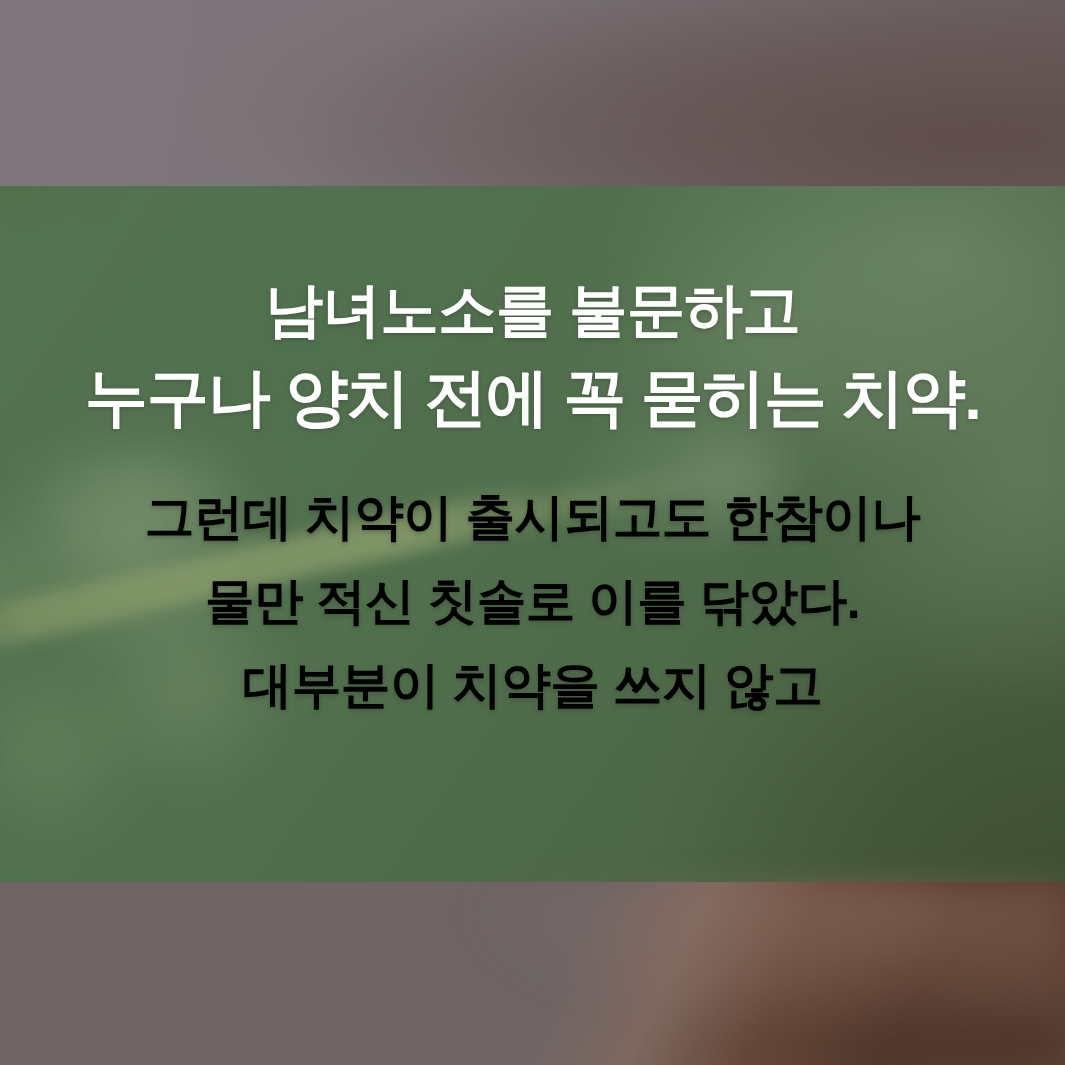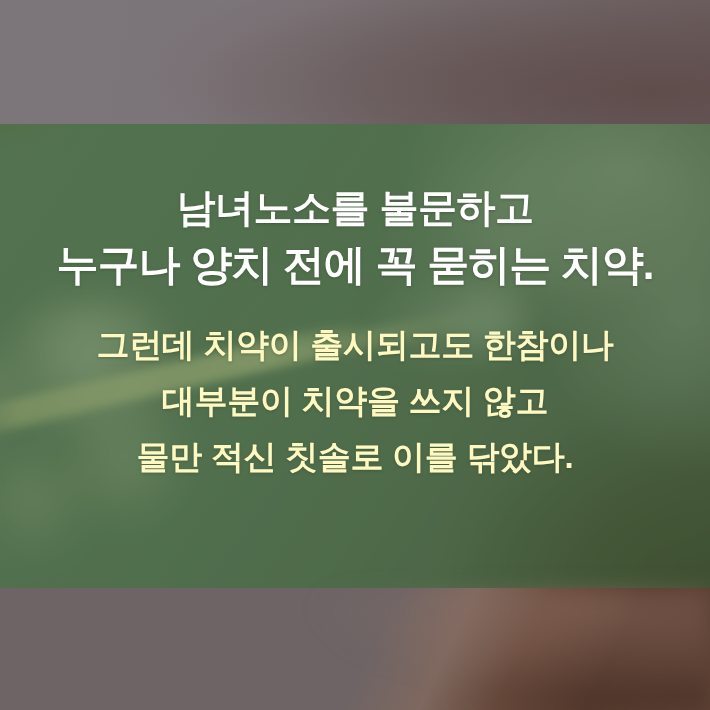--- a/index.html
+++ b/index.html
@@ -203,21 +203,21 @@
     line-height: 1.42;
     letter-spacing: -0.5px;
     text-shadow: 0 1px 3px rgba(40,55,35,0.35);
     white-space: nowrap;
   }
   .headline .hl-line { display: block; }
   .headline .hl-line.wide { font-size: 42px; letter-spacing: -1px; }
 
   .body-copy {
     text-align: center;
-    color: #fef9c3;
+    color: #000000;
     font-weight: 600;
     font-size: 33px;
     line-height: 1.70;
     letter-spacing: -0.3px;
     margin-top: 22px;
     text-shadow: 0 1px 3px rgba(40,55,35,0.32);
     white-space: nowrap;
   }
   .body-copy .bd-line { display: block; }
 </style>
@@ -246,19 +246,19 @@
 
   <div class="copy">
 
     <div class="headline">
       <span class="hl-line">남녀노소를 불문하고</span>
       <span class="hl-line wide">누구나 양치 전에 꼭 묻히는 치약.</span>
     </div>
 
     <div class="body-copy">
       <span class="bd-line">그런데 치약이 출시되고도 한참이나</span>
+      <span class="bd-line">물만 적신 칫솔로 이를 닦았다.</span>
       <span class="bd-line">대부분이 치약을 쓰지 않고</span>
-      <span class="bd-line">물만 적신 칫솔로 이를 닦았다.</span>
     </div>
 
   </div>
 
 </div>
 
 </body></html>

